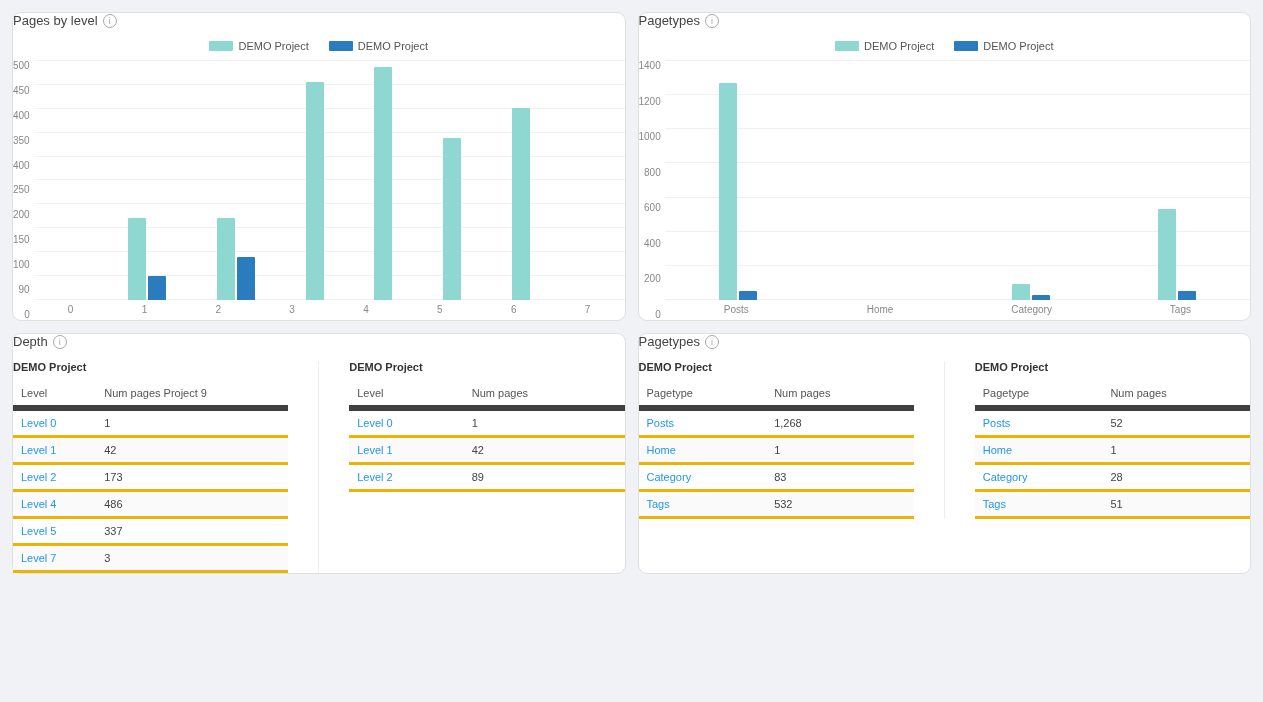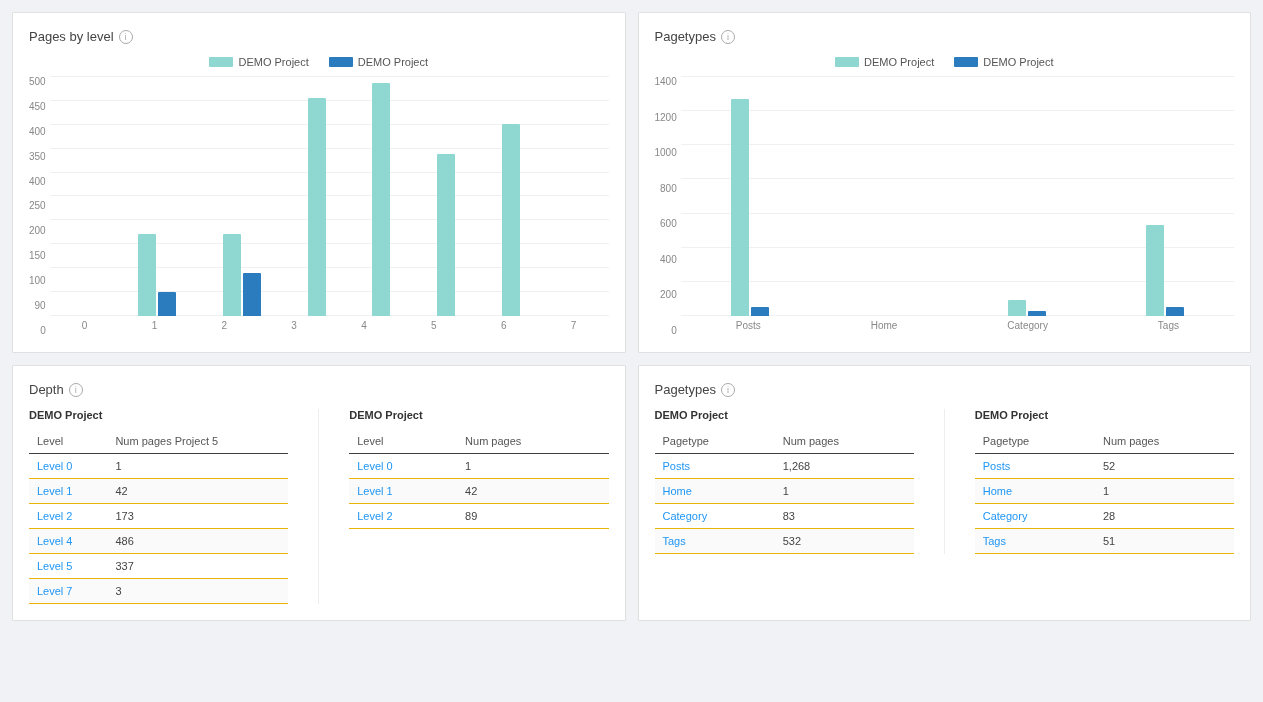--- a/index.html
+++ b/index.html
@@ -12,22 +12,21 @@
     }
     .dashboard {
       display: grid;
       grid-template-columns: 1fr 1fr;
       grid-template-rows: auto auto;
       gap: 12px;
     }
     .card {
       background: #fff;
       border: 1px solid #e0e0e0;
-      border-radius: 1px;
-      padding: 16px;
+      border-radius: 9px;
     }
     .card-title {
       font-size: 13px;
       font-weight: 500;
       color: #444;
       margin-bottom: 12px;
       display: flex;
       align-items: center;
       gap: 5px;
     }
@@ -133,25 +132,25 @@
     table {
       width: 100%;
       border-collapse: collapse;
       font-size: 11px;
     }
     th {
       text-align: left;
       padding: 6px 8px;
       color: #555;
       font-weight: 500;
-      border-bottom: 1px solid #404040;
+      border-bottom: 6px solid #404040;
     }
     td {
       padding: 6px 8px;
-      border-bottom: 1px solid #eab308;
+      border-bottom: 3px solid #eab308;
       color: #444;
     }
     tr:nth-child(even) td { background: #fafafa; }
     .link-text { color: #2196F3; text-decoration: none; }
     .divider {
       width: 1px;
       background: #eee;
       margin: 0 10px;
     }
   </style>
@@ -315,21 +314,21 @@
       <span>Depth</span>
       <span class="info-icon">i</span>
     </div>
     <div class="table-section">
       <div class="table-col">
         <div class="project-label">DEMO Project</div>
         <table>
           <thead>
             <tr>
               <th>Level</th>
-              <th>Num pages Project 5</th>
+              <th>Num pages Project 9</th>
             </tr>
           </thead>
           <tbody id="depth-tbody-1">
               <tr>
                 <td><a class="link-text">Level 0</a></td>
                 <td>1</td>
               </tr>
               <tr>
                 <td><a class="link-text">Level 1</a></td>
                 <td>42</td>

